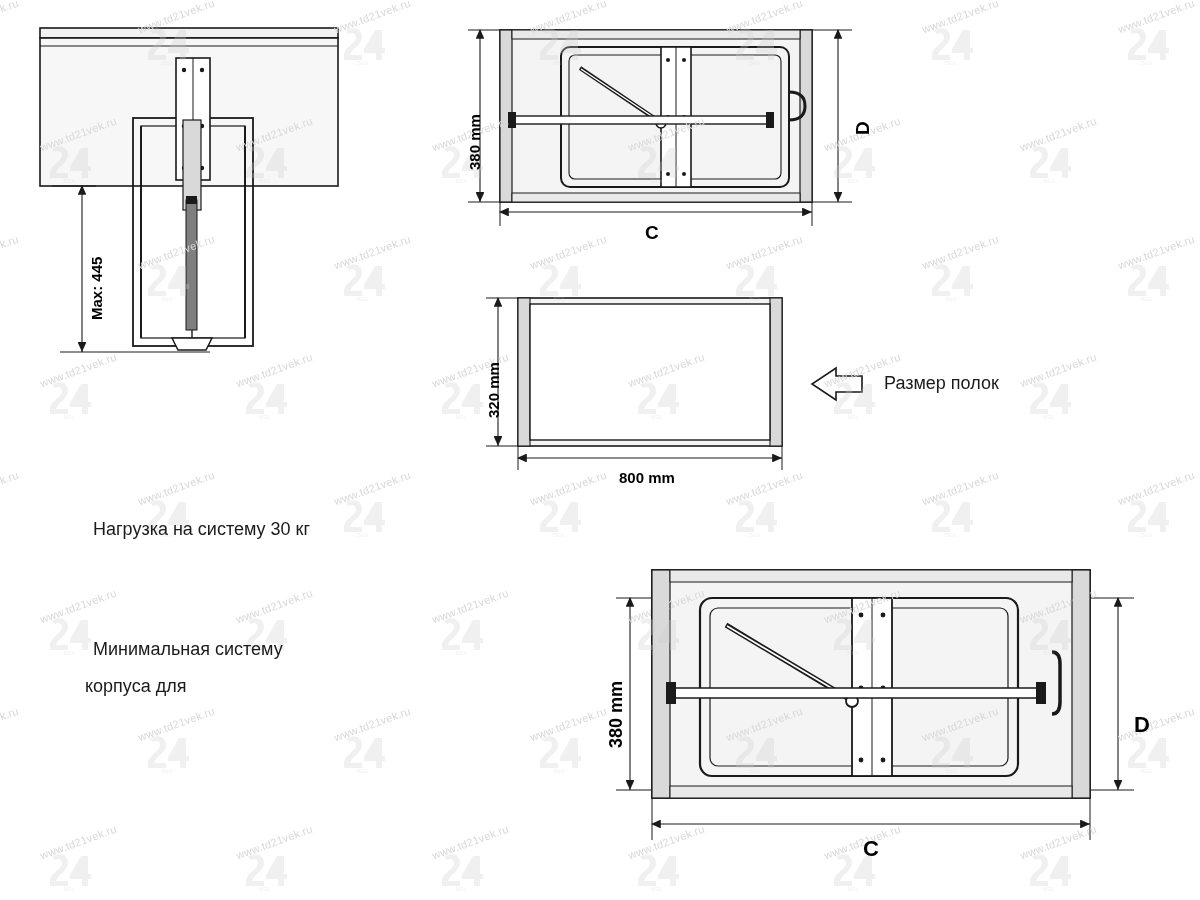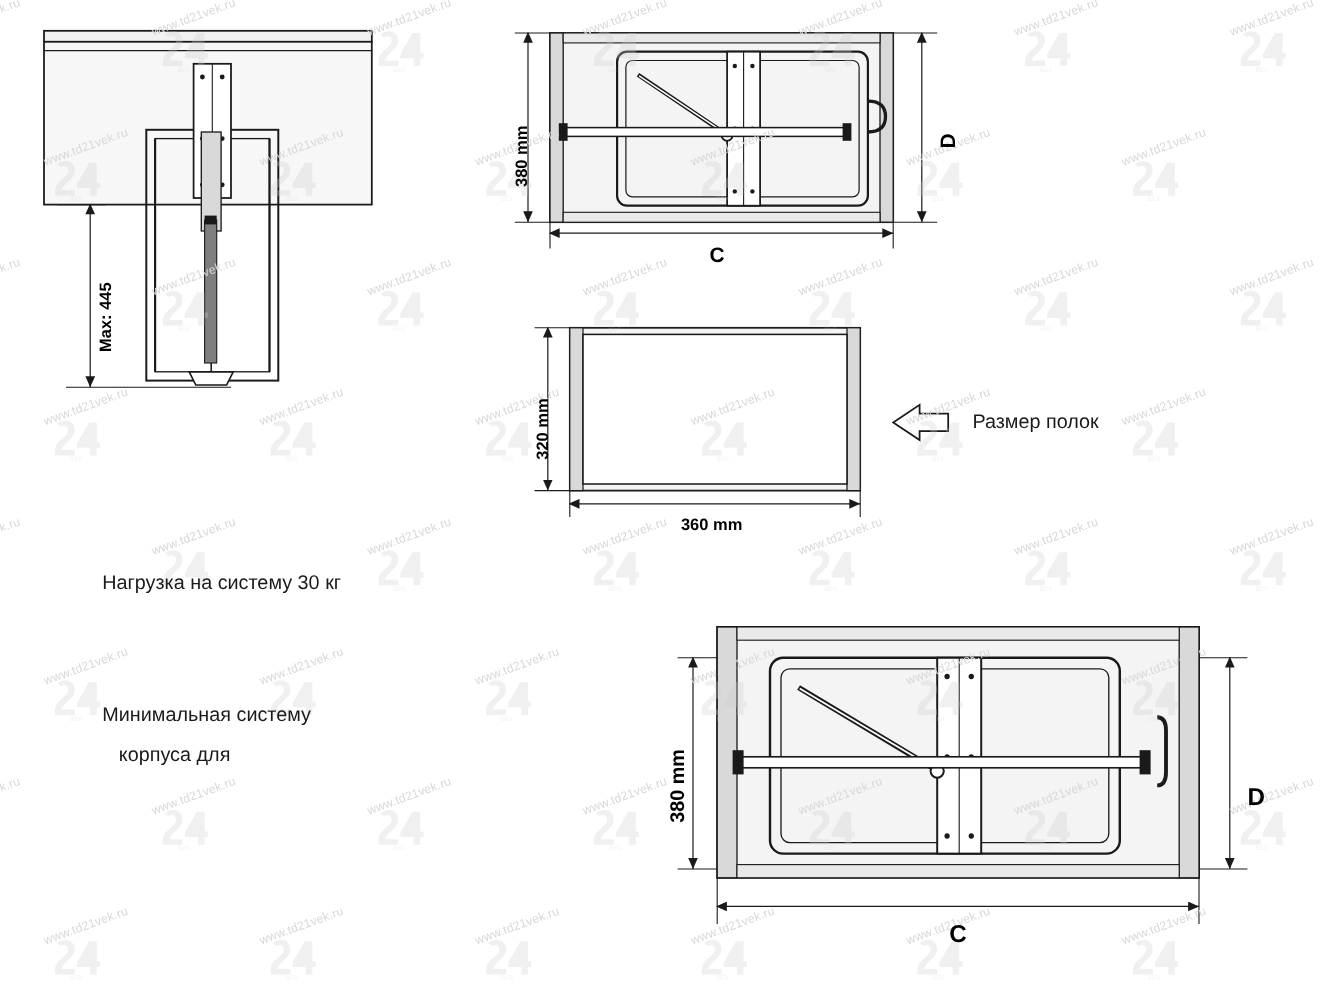--- a/index.html
+++ b/index.html
@@ -228,34 +228,34 @@
   <div class="lbl dimtext vert" style="left:88px; top:320px;">Max: 445</div>
 
   <div class="lbl dimtext vert" style="left:466px; top:170px;">380 mm</div>
 
   <div class="lbl bigletter" style="left:645px; top:222px;">C</div>
 
   <div class="lbl bigletter vert" style="left:852px; top:135px; transform-origin:left top; transform:rotate(-90deg);">D</div>
 
   <div class="lbl dimtext vert" style="left:485px; top:418px;">320 mm</div>
 
-  <div class="lbl dimtext" style="left:619px; top:469px;">360 mm</div>
+  <div class="lbl dimtext" style="left:619px; top:469px;">800 mm</div>
 
   <div class="lbl dimtext vert" style="left:606px; top:748px; font-size:18px;">380 mm</div>
 
   <div class="lbl bigletter" style="left:863px; top:836px; font-size:22px;">C</div>
 
   <div class="lbl bigletter vert" style="left:1134px; top:712px; font-size:22px;">D</div>
 
   <div class="lbl notetext" style="left:884px; top:371px;">Размер полок</div>
 
   <div class="lbl notetext" style="left:93px; top:517px;text-align:center;">Нагрузка на систему 30 кг</div>
 
   <div class="lbl notetext" style="left:93px; top:637px;">Минимальная систему</div>
-  <div class="lbl notetext" style="left:108px; top:674px;">корпуса для</div>
+  <div class="lbl notetext" style="left:85px; top:674px;">корпуса для</div>
 
   <div id="watermarks">
       <div class="wm" style="left: -60px; top: 10px;">www.td21vek.ru</div>
       <div class="wm" style="left: 136px; top: 10px;">www.td21vek.ru</div>
       <svg class="wmlogo" viewBox="0 0 46 40" style="left: 144px; top: 26px;">
         <path d="M4 34 L4 30 C4 20 16 18 16 11 C16 7 12 6 9 8 L6 5 C12 0 22 2 22 11 C22 19 12 22 10 29 L22 29 L22 34 Z" fill="#cfcfcf"></path>
         <path d="M36 34 L36 27 L24 27 L24 23 L35 4 L42 4 L42 22 L45 22 L45 27 L42 27 L42 34 Z" fill="#cfcfcf"></path>
         <text x="23" y="39" font-family="Liberation Sans, sans-serif" font-size="6" fill="#d5d5d5" text-anchor="middle">ВЕК</text>
       </svg>
       <div class="wm" style="left: 332px; top: 10px;">www.td21vek.ru</div>

